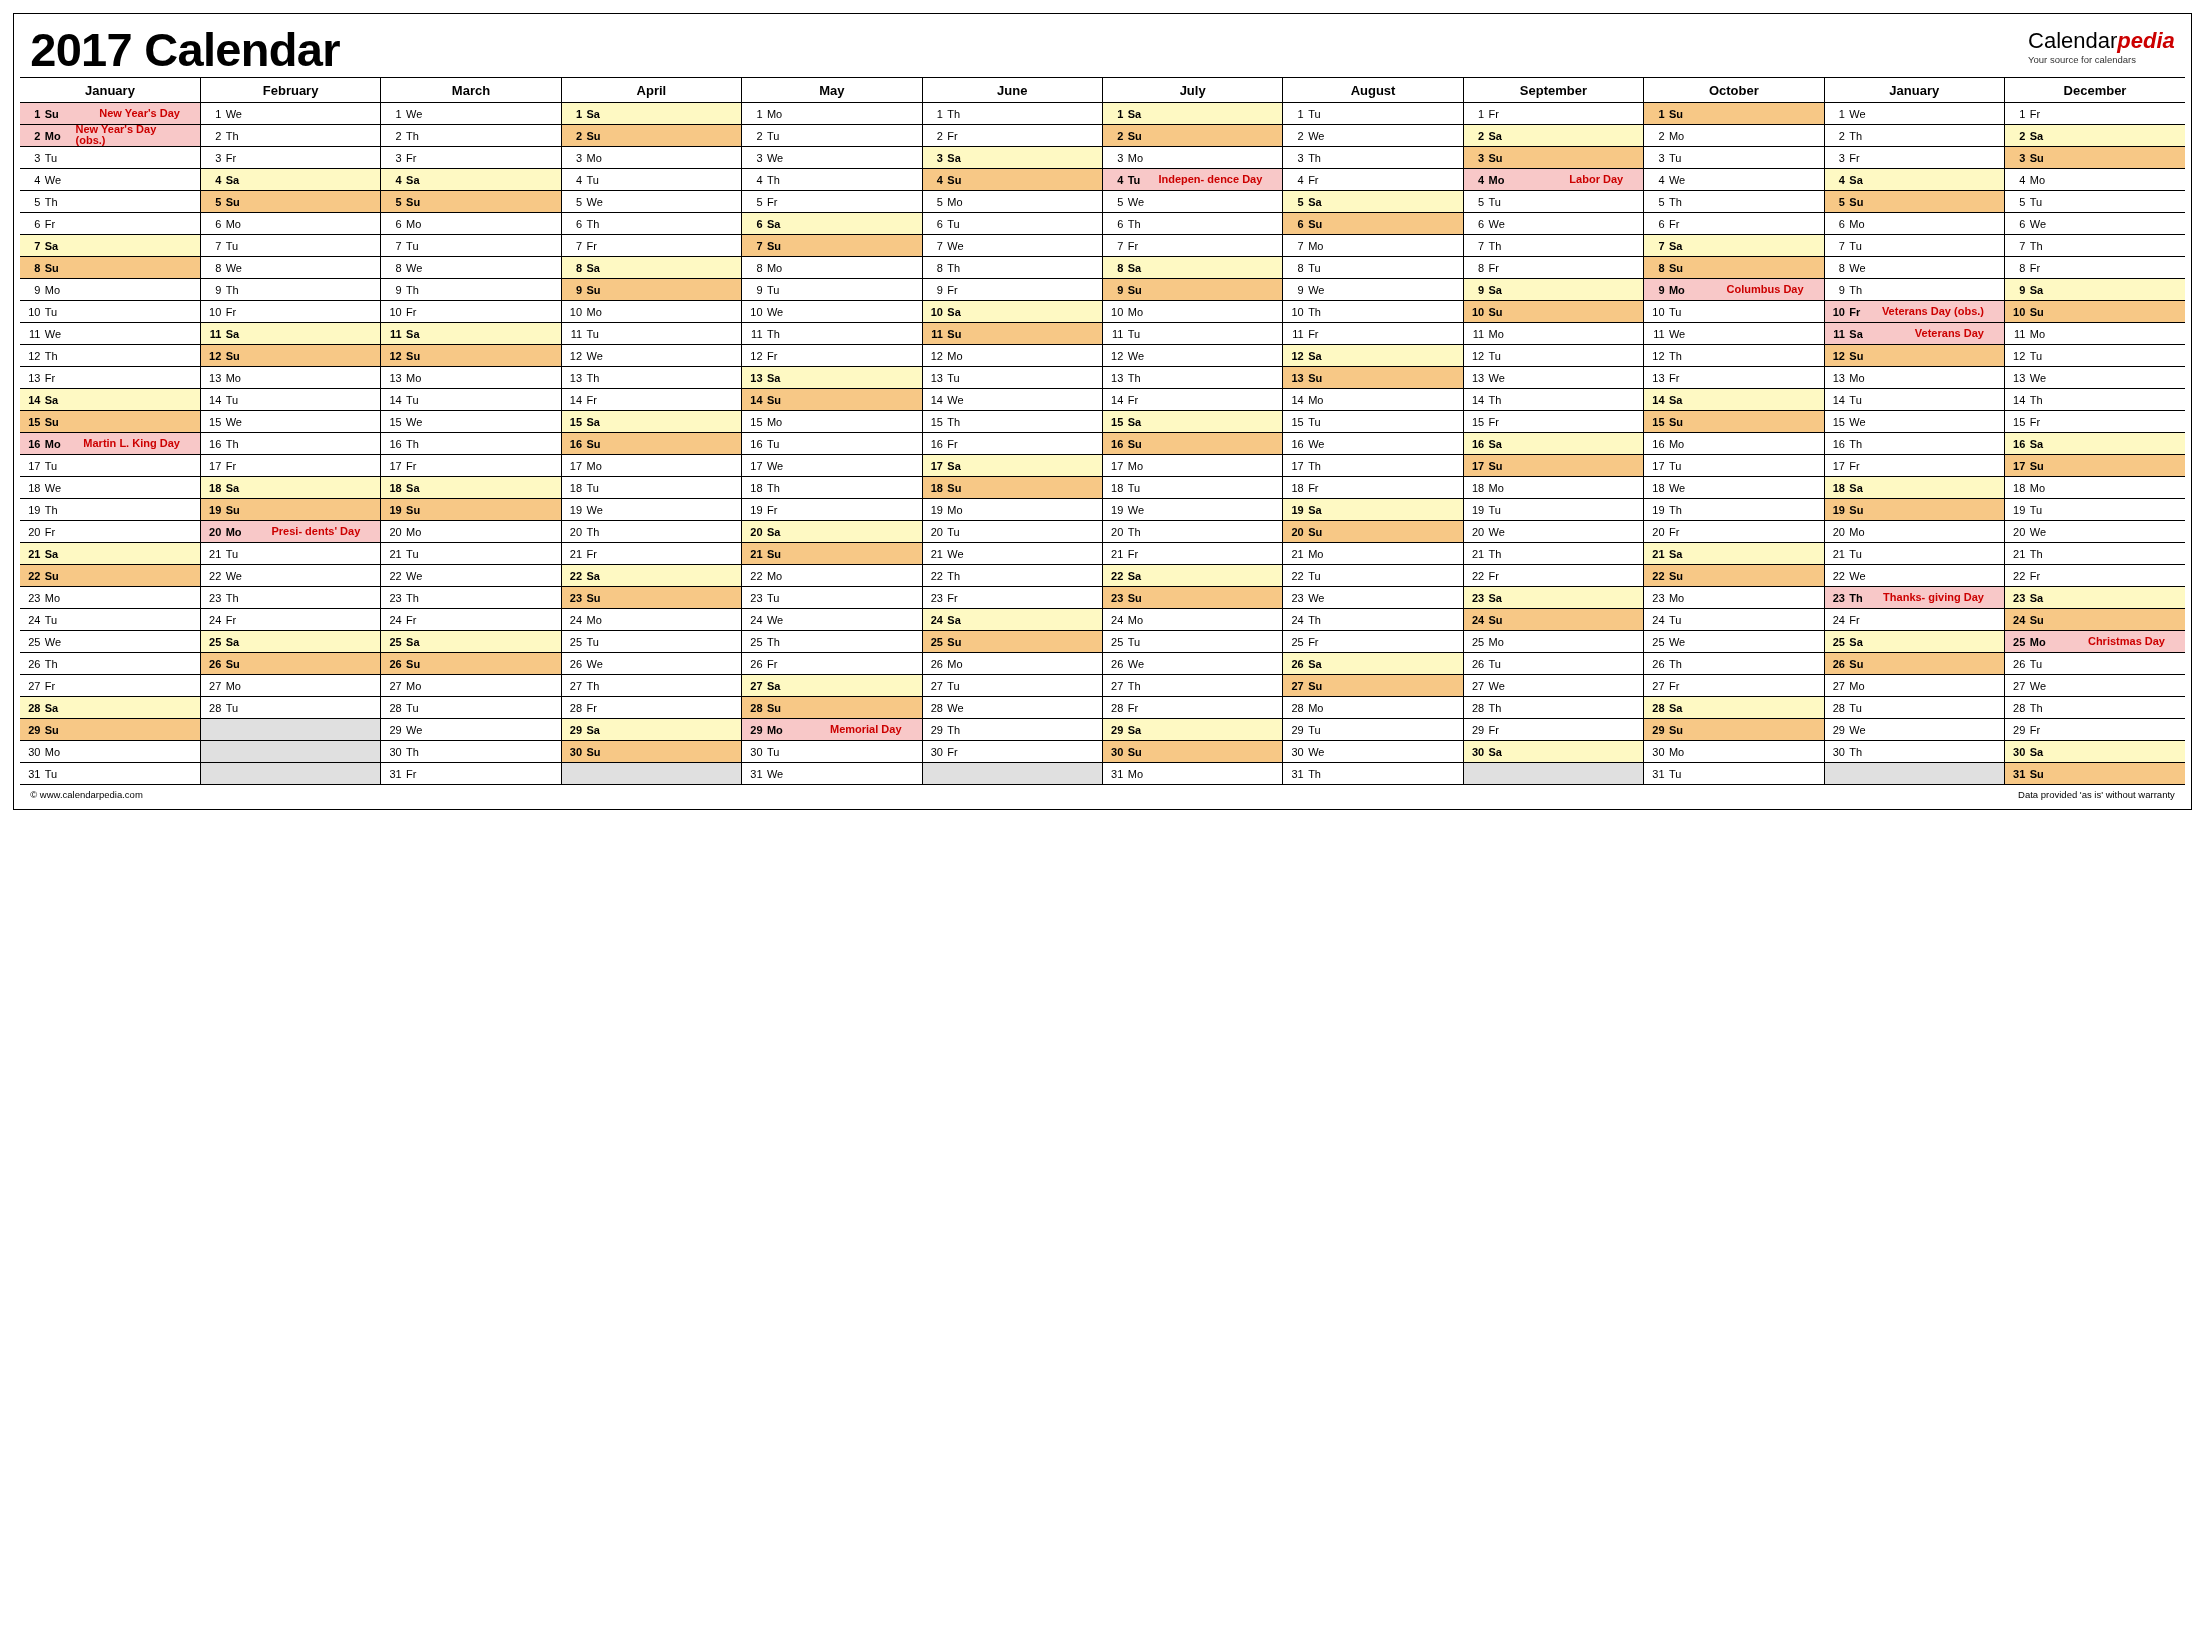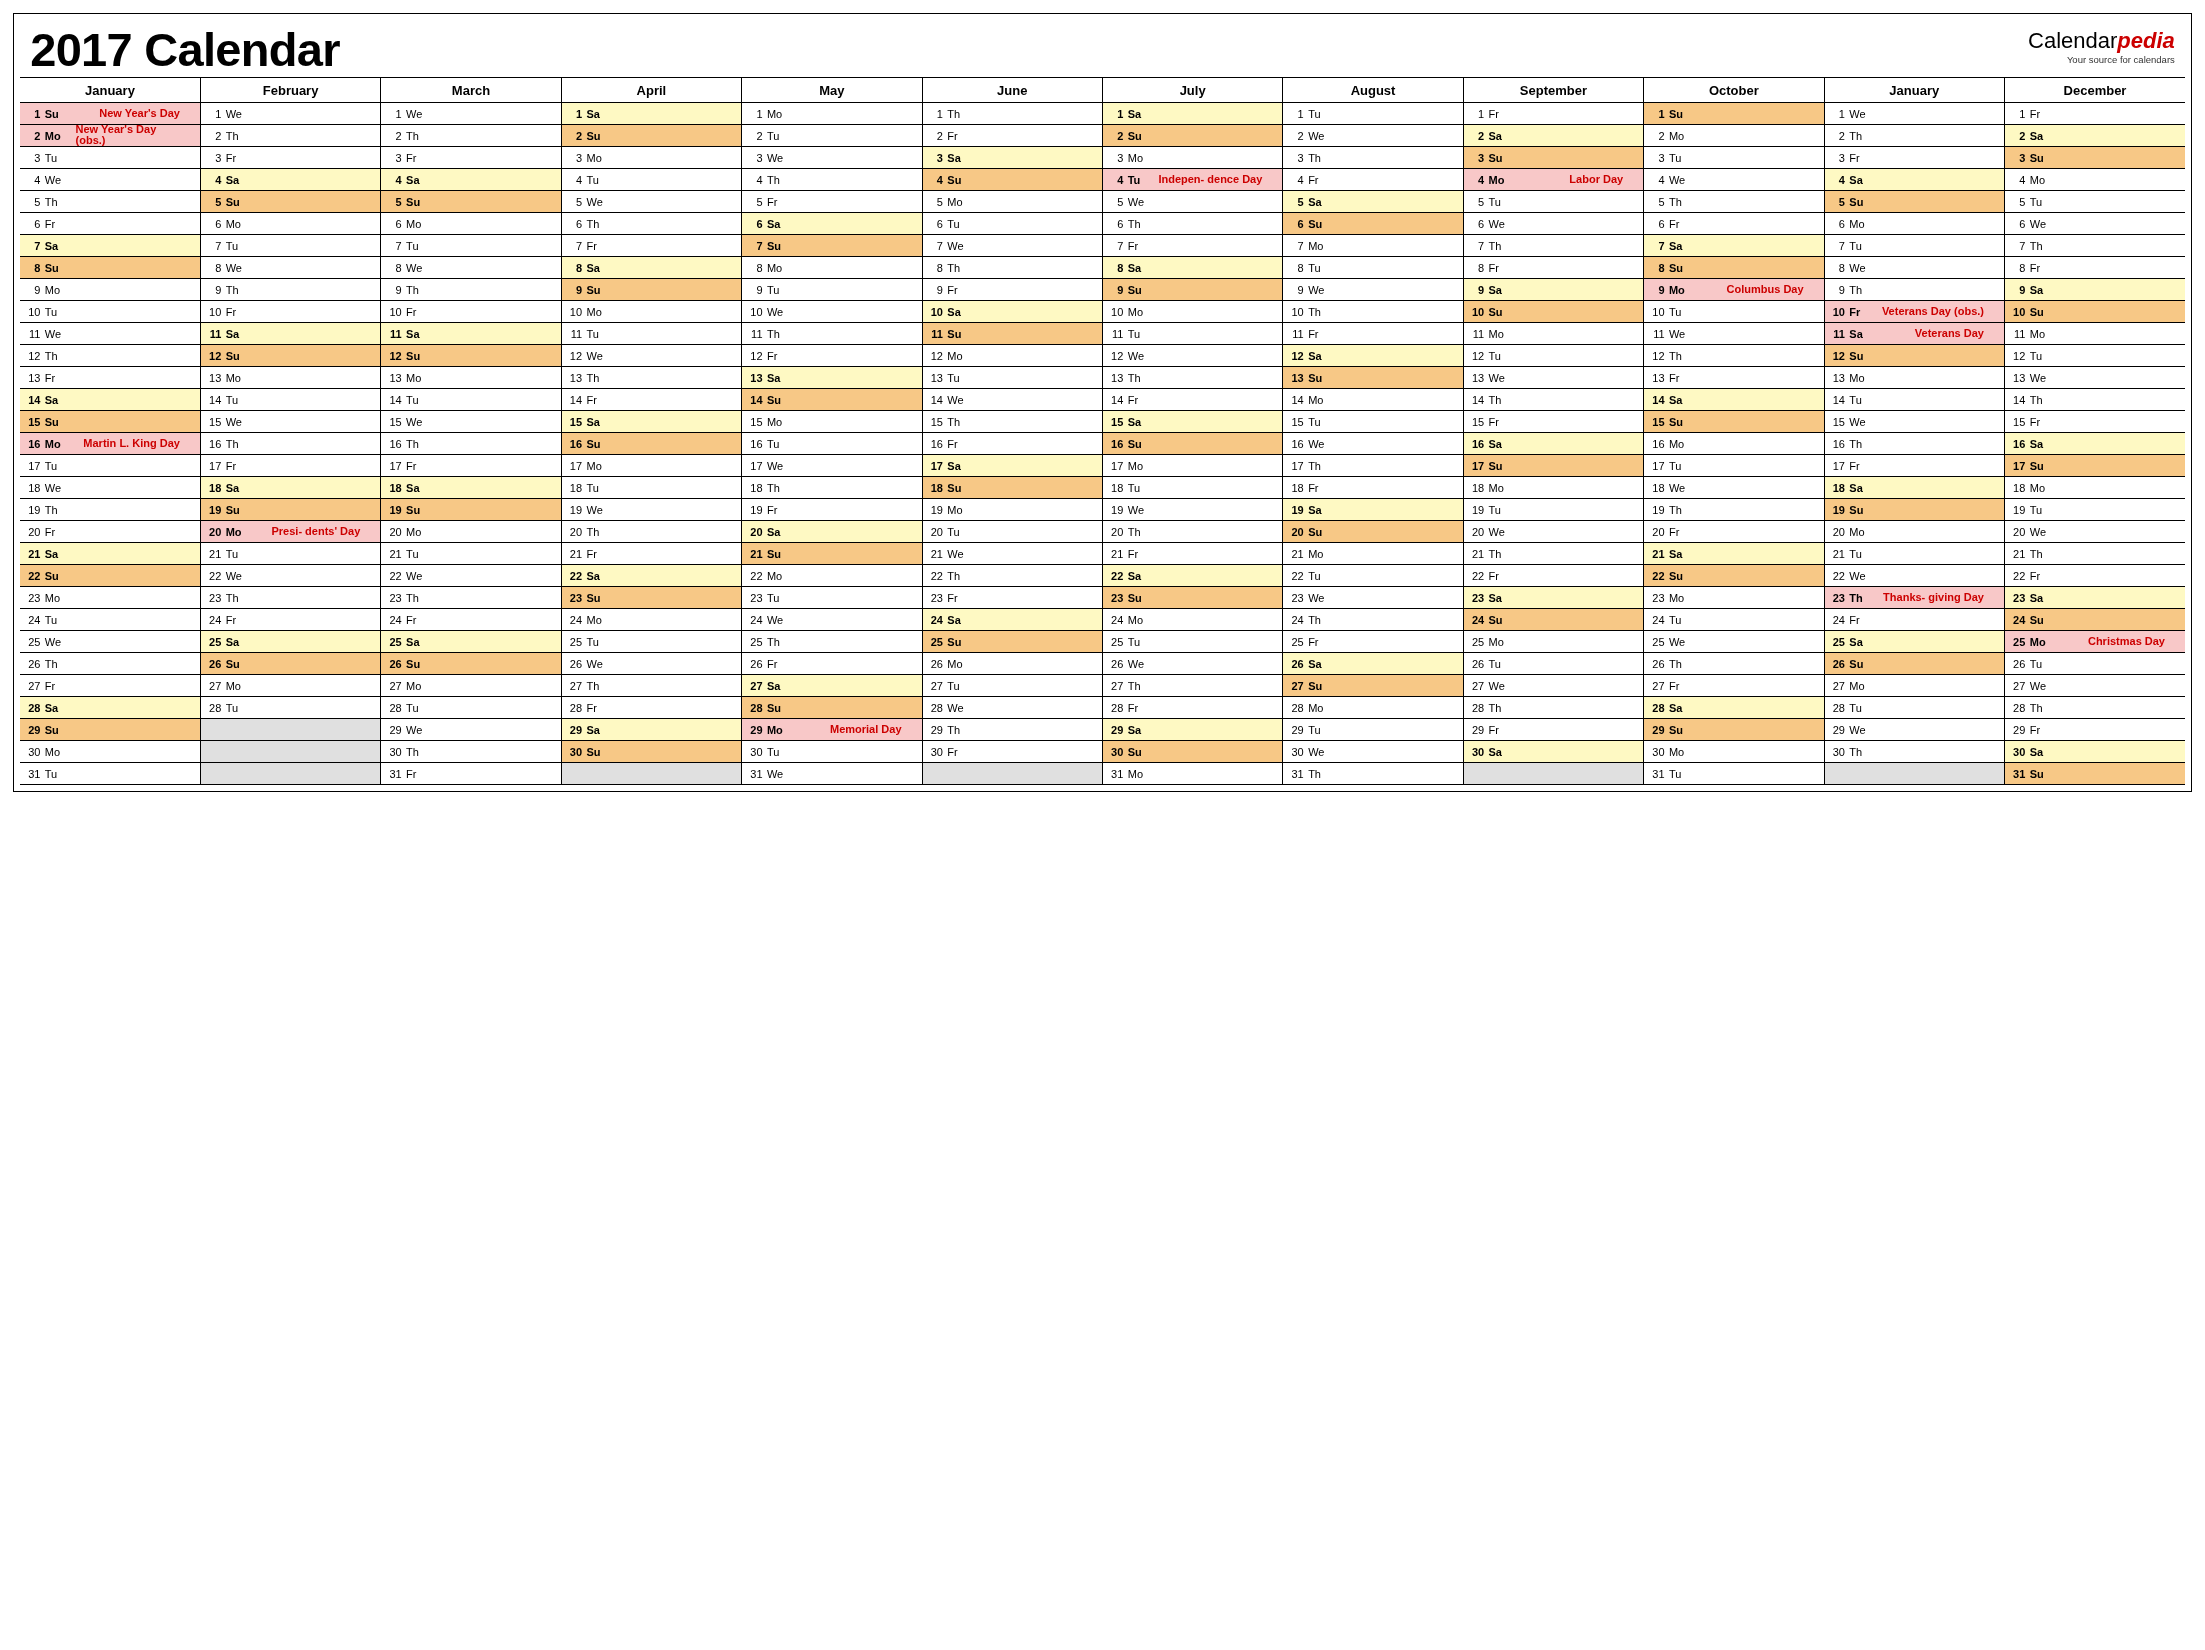--- a/index.html
+++ b/index.html
@@ -20,21 +20,20 @@
     align-items: flex-start;
     padding: 5.9px 10.2px 4.4px 10.2px;
   }
   .title {
     font-size: 47px;
     font-weight: 900;
     letter-spacing: -0.7px;
     line-height: 1;
   }
   .brand {
-    text-align: right;
     padding-top: 4.4px;
   }
   .brand-main {
     font-size: 22px;
     line-height: 1;
   }
   .brand-main .b1 { color:#000; font-weight: 400;}
   .brand-main .b2 { color:#c00; font-weight: 700; font-style: italic;}
   .brand-sub {
     font-size: 9.5px;
@@ -556,14 +555,18 @@
           <td><span class="dnum">31</span><span class="dwd">Mo</span></td>
           <td><span class="dnum">31</span><span class="dwd">Th</span></td>
           <td class="empty"></td>
           <td><span class="dnum">31</span><span class="dwd">Tu</span></td>
           <td class="empty"></td>
           <td class="sun"><span class="dnum">31</span><span class="dwd">Su</span></td>
         </tr>
       </tbody>
   </table>
 
+  <div class="footer">
+    <div>© www.calendarpedia.com</div>
+    <div>Data provided 'as is' without warranty</div>
+  </div>
 </div>
 
 
 </body></html>

